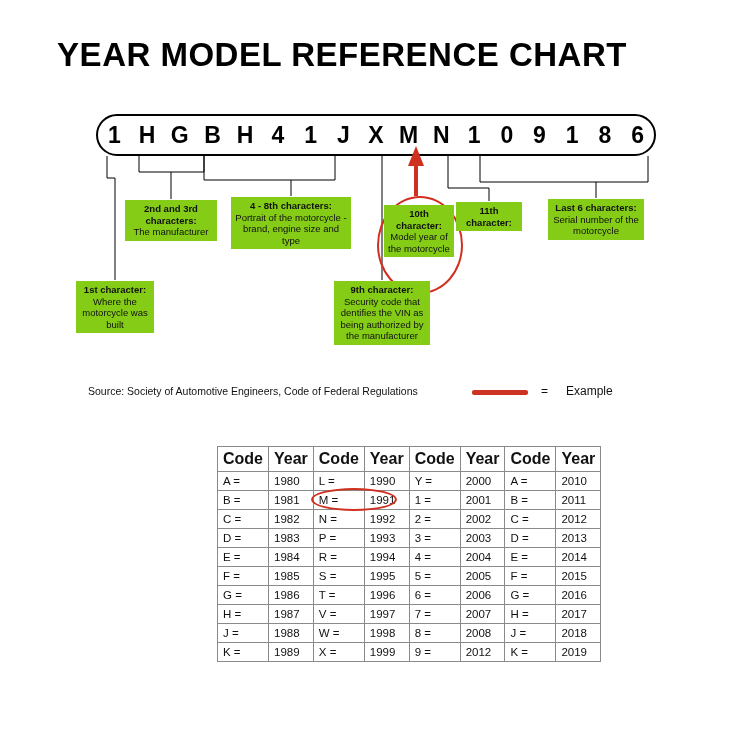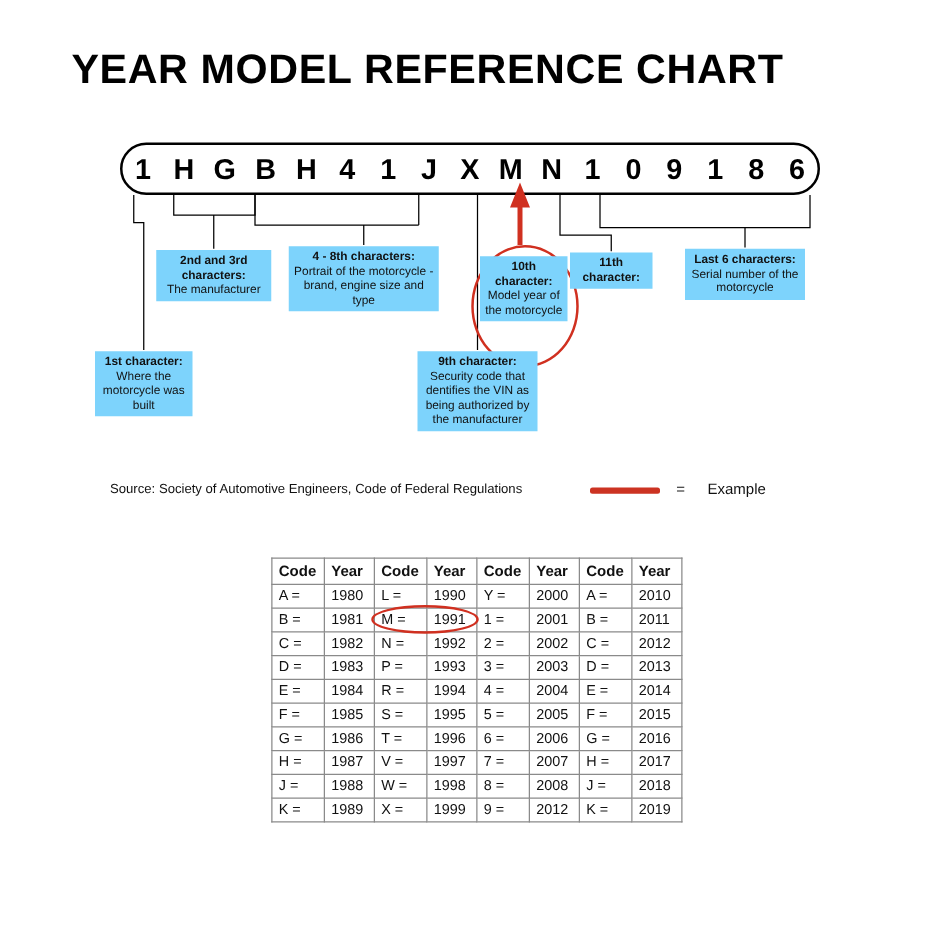--- a/index.html
+++ b/index.html
@@ -62,21 +62,21 @@
     left: 0;
     top: 0;
     width: 744px;
     height: 755px;
     pointer-events: none;
   }
 
   
   .callout {
     position: absolute;
-    background: #7dd3fc;
+    background: #84cc16;
     color: #111;
     font-size: 9.5px;
     line-height: 11.5px;
     text-align: center;
     padding: 3px 4px;
     box-sizing: border-box;
   }
   .callout b { font-weight: bold; }
 
   #c-1st    { left: 76px;  top: 281px; width: 78px; }
@@ -145,22 +145,22 @@
   #code-table th, #code-table td {
     border: 1px solid #8a8a8a;
     padding: 3px 5px;
     height: 18px;
     box-sizing: border-box;
     background: #fff;
     white-space: nowrap;
   }
   #code-table th {
     font-weight: bold;
-    text-align: left;
-    font-size: 12px;
+    text-align: right;
+    font-size: 16px;
   }
   #code-table td.code { text-align: left; width: 42px; }
   #code-table td.year { text-align: left; width: 40px; }
   
   #code-table td.circled { position: relative; }
   #code-table td.circled::after {
     content: "";
     position: absolute;
     left: -3px;
     top: -3px;

